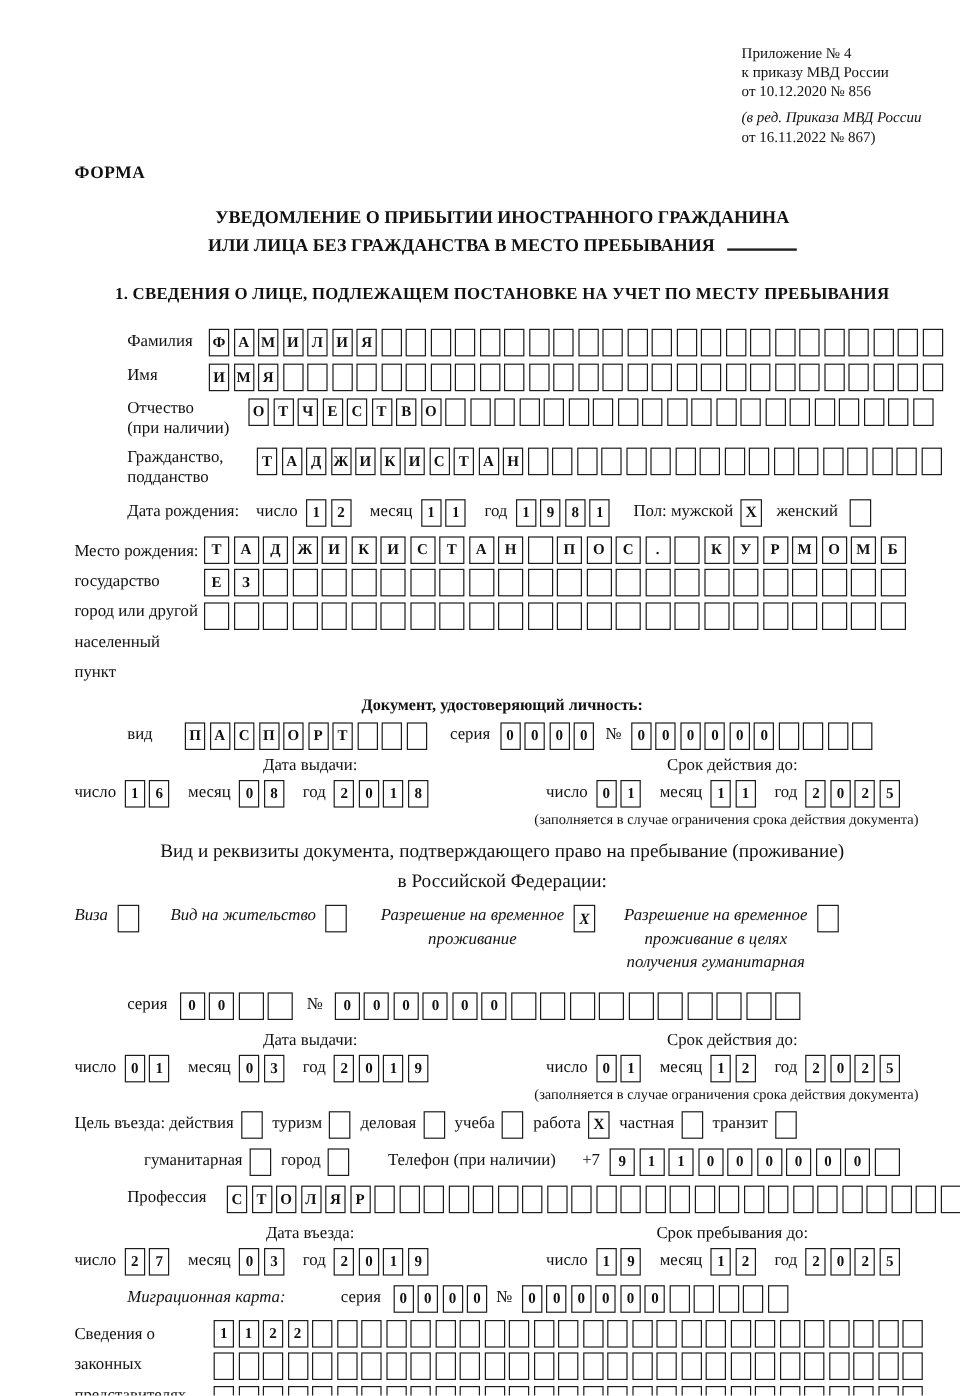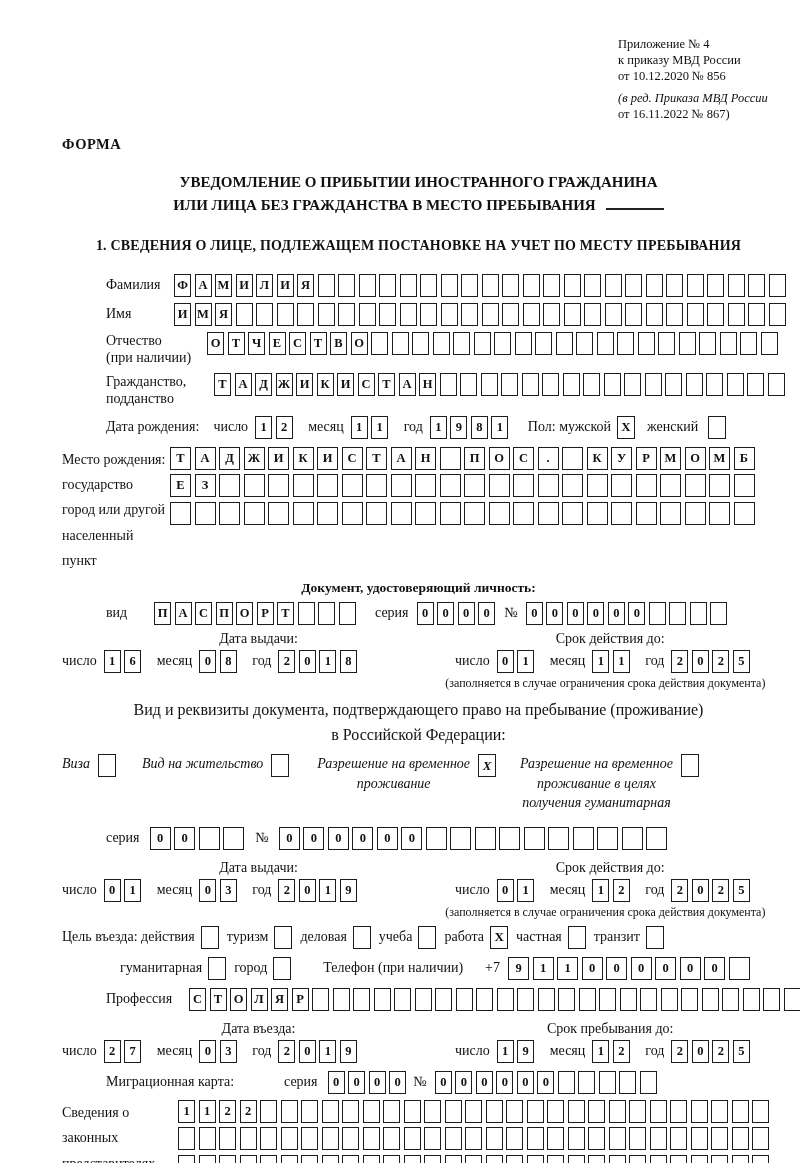--- a/index.html
+++ b/index.html
@@ -649,21 +649,21 @@
             <span class="cell">2</span>
             <span class="cell">0</span>
             <span class="cell">2</span>
             <span class="cell">5</span>
           </span>
         </div>
     </div>
   </div>
 
   <div class="frow" style="margin-top:6px;">
-    <span class="lab" style="width:178px;">Миграционная карта:</span>
+    <span class="lab" style="width:178px;font-style:italic;">Миграционная карта:</span>
     <span style="margin-right:10px;">серия</span>
     <span class="cells">
         <span class="cell">0</span>
         <span class="cell">0</span>
         <span class="cell">0</span>
         <span class="cell">0</span>
       </span>
     <span style="margin:0 8px 0 4px;">№</span>
     <span class="cells">
         <span class="cell">0</span>

